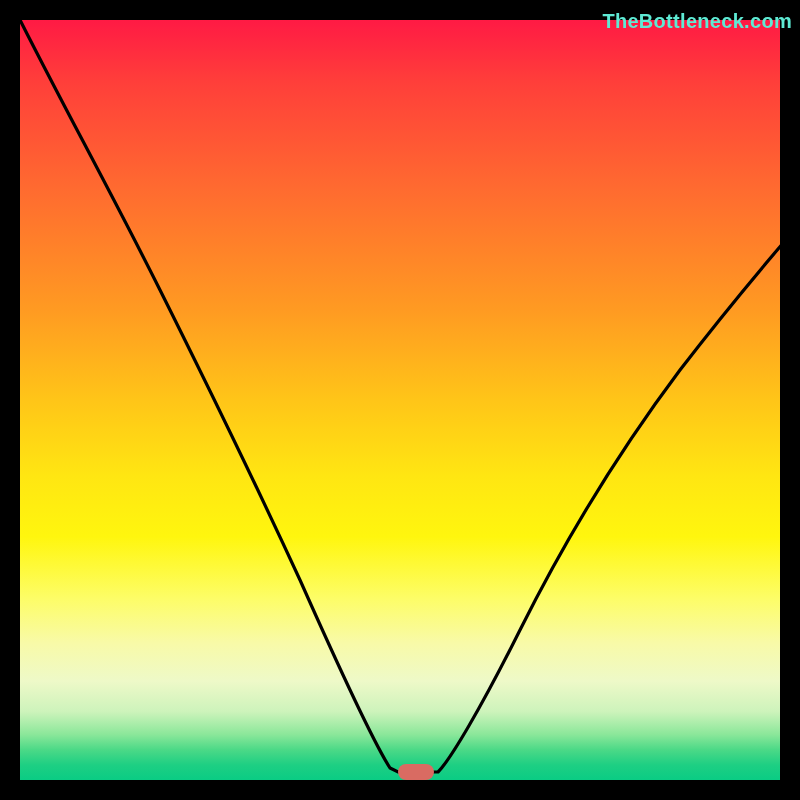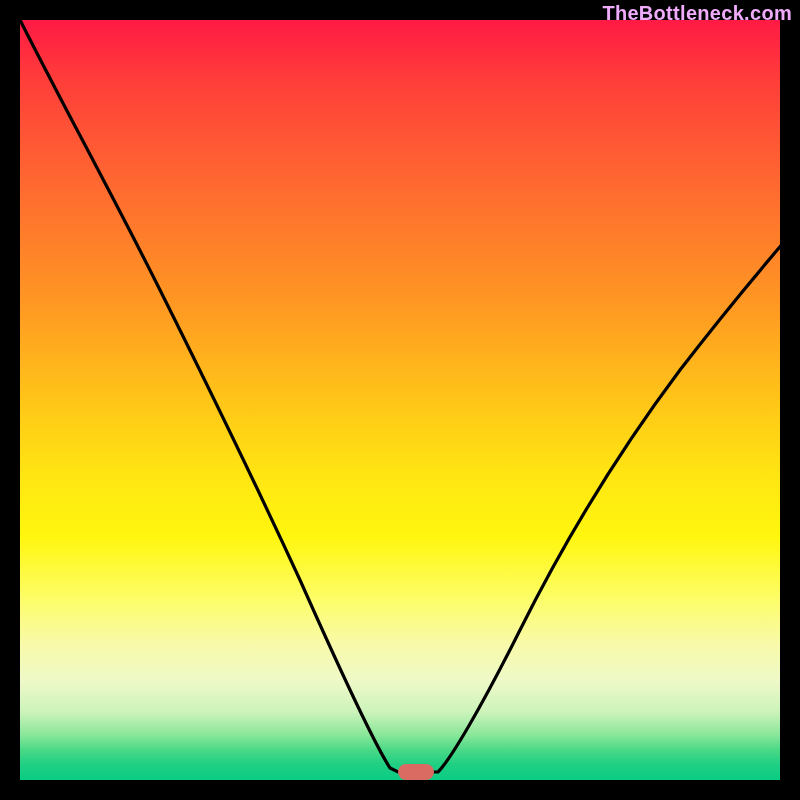--- a/index.html
+++ b/index.html
@@ -38,25 +38,25 @@
       #eef9c8 87%,
       #cdf3bb 91%,
       #8be79a 94%,
       #4cd987 96%,
       #1ecf83 98%,
       #0acc84 100%
     );
   }
   .watermark {
     position: absolute;
-    top: 2px;
+    top: 10px;
     right: 8px;
     font-size: 20px;
     font-weight: 600;
-    color: #f0abfc;
+    color: #5eead4;
     letter-spacing: 0.3px;
   }
   svg.curve {
     position: absolute;
     left: 0; top: 0;
     width: 760px;
     height: 760px;
     overflow: visible;
   }
   .marker {

